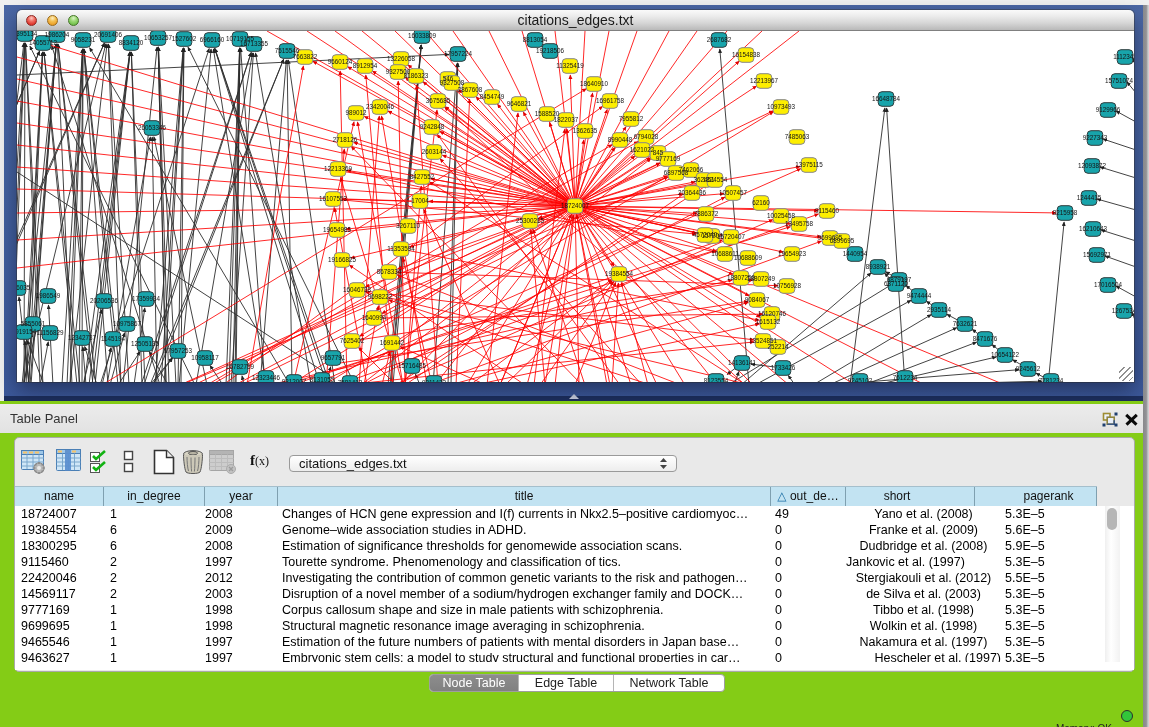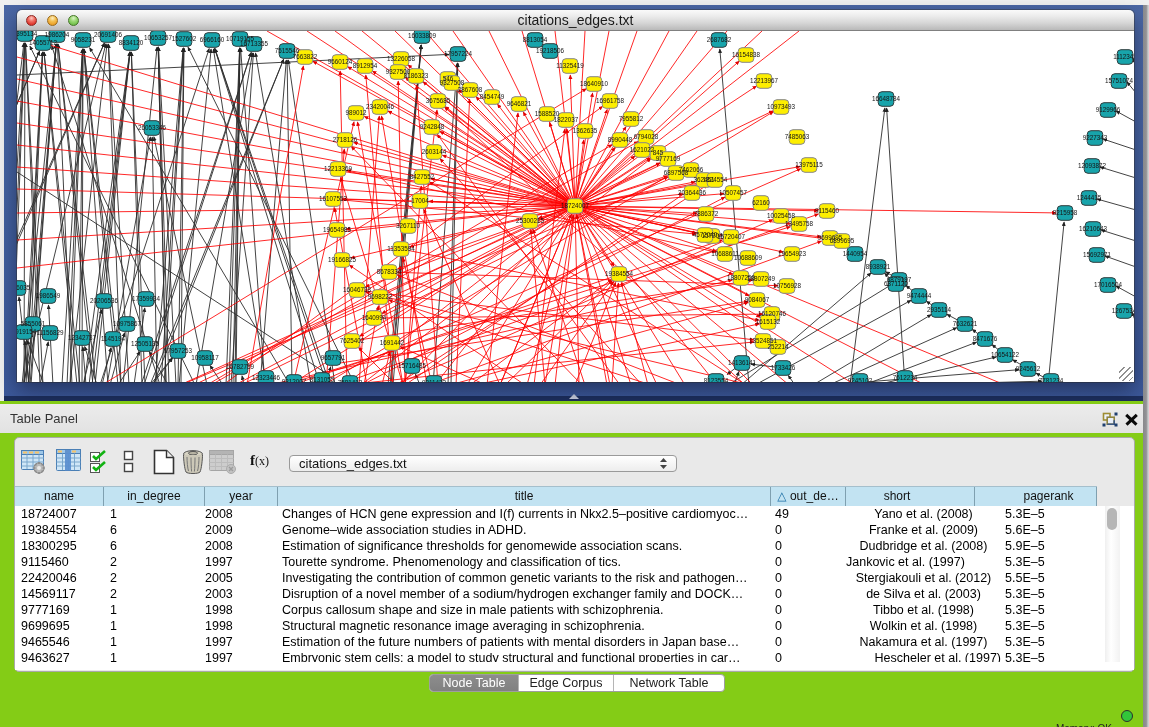--- a/index.html
+++ b/index.html
@@ -823,21 +823,21 @@
         <span style="left:95px;width:90px">2</span>
         <span style="left:190px;width:70px">1997</span>
         <span style="left:267px;width:487px">Tourette syndrome. Phenomenology and classification of tics.</span>
         <span style="left:760px;width:70px">0</span>
         <span style="left:831px;width:155px;text-align:left">Jankovic et al. (1997)</span>
         <span style="left:990px;width:92px">5.3E–5</span>
       </div>
 <div class="row" style="top:64px;width:1105px">
         <span style="left:6px;width:82px">22420046</span>
         <span style="left:95px;width:90px">2</span>
-        <span style="left:190px;width:70px">2005</span>
+        <span style="left:190px;width:70px">2012</span>
         <span style="left:267px;width:487px">Investigating the contribution of common genetic variants to the risk and pathogen…</span>
         <span style="left:760px;width:70px">0</span>
         <span style="left:831px;width:155px;text-align:center">Stergiakouli et al. (2012)</span>
         <span style="left:990px;width:92px">5.5E–5</span>
       </div>
 <div class="row" style="top:80px;width:1105px">
         <span style="left:6px;width:82px">14569117</span>
         <span style="left:95px;width:90px">2</span>
         <span style="left:190px;width:70px">2003</span>
         <span style="left:267px;width:487px">Disruption of a novel member of a sodium/hydrogen exchanger family and DOCK…</span>
@@ -881,20 +881,20 @@
         <span style="left:831px;width:155px;text-align:right">Hescheler et al. (1997)</span>
         <span style="left:990px;width:92px">5.3E–5</span>
       </div>
 </div>
 <div class="sbar"></div>
 <div class="sthumb"></div>
   <div class="whitegap"></div>
   <div class="tabs">
     <div class="seg sel" style="width:88px">Node Table</div>
     <div class="sp"></div>
-    <div class="seg" style="width:94px">Edge Corpus</div>
+    <div class="seg" style="width:94px">Edge Table</div>
     <div class="sp"></div>
     <div class="seg" style="width:110px">Network Table</div>
   </div>
   <div class="mem">Memory: OK</div>
   <div class="dot"></div>
 </div>
 <div style="position:absolute;right:0;top:5px;width:6px;height:722px;background:linear-gradient(90deg,#88888b 0,#929295 55%,#c2c2c4 80%,#d8d8da 100%);z-index:40"></div>
 
 </body></html>

